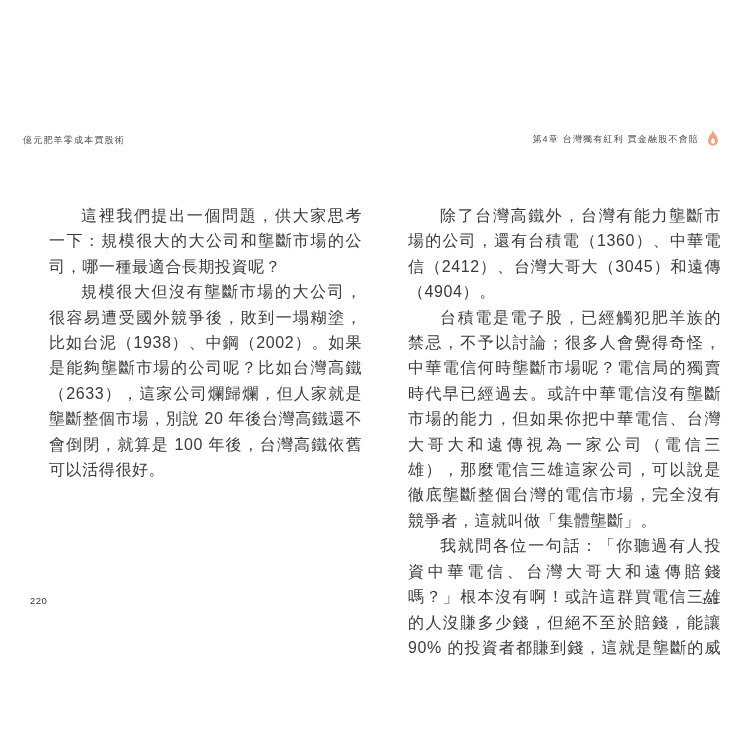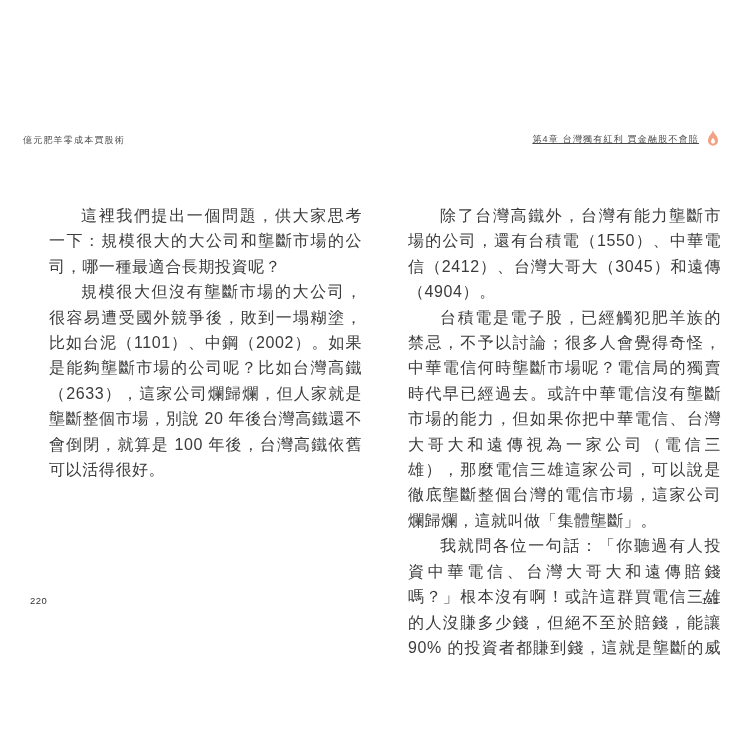--- a/index.html
+++ b/index.html
@@ -20,21 +20,21 @@
     position:absolute;left:23px;top:134px;
     font-size:9px;color:var(--header-text);
     letter-spacing:1.2px;white-space:nowrap;
   }
   .running-head-right{
     position:absolute;right:30px;top:130px;
     display:flex;align-items:center;gap:7px;
   }
   .running-head-right .chapter-text{
     font-size:9px;color:var(--header-text);
-    letter-spacing:1.2px;white-space:nowrap;text-decoration:underline;
+    letter-spacing:1.2px;white-space:nowrap;
   }
   .flame{width:14px;height:18px;display:block;}
   .flame .outer{fill:var(--flame);}
   .flame .inner{fill:#ffffff;}
   .page-body{
     position:absolute;top:203px;width:313px;
   }
   .page-body.left{left:49px;}
   .page-body.right{left:408px;}
   .page-body p{
@@ -70,26 +70,26 @@
     <span>
       <svg class="flame" viewBox="0 0 14 18" xmlns="http://www.w3.org/2000/svg">
         <path class="outer" d="M7 0 C7.5 3.6 12 5.6 12 10.8 A5 5 0 0 1 2 10.8 C2 5.6 6.5 3.6 7 0 Z"></path>
         <path class="inner" d="M7 7.4 c.35 1.6 2.1 2.3 2.1 4.2 a2.1 2.1 0 1 1 -4.2 0 c0 -1.9 1.75 -2.6 2.1 -4.2 z"></path>
       </svg>
     </span>
   </div>
 
   <div class="page-body left">
     <p>這裡我們提出一個問題，供大家思考一下：規模很大的大公司和壟斷市場的公司，哪一種最適合長期投資呢？</p>
-    <p>規模很大但沒有壟斷市場的大公司，很容易遭受國外競爭後，敗到一塌糊塗，比如台泥（1101）、中鋼（2002）。如果是能夠壟斷市場的公司呢？比如台灣高鐵（2633），這家公司爛歸爛，但人家就是壟斷整個市場，別說 20 年後台灣高鐵還不會倒閉，就算是 100 年後，台灣高鐵依舊可以活得很好。</p>
+    <p>規模很大但沒有壟斷市場的大公司，很容易遭受國外競爭後，敗到一塌糊塗，比如台泥（1938）、中鋼（2002）。如果是能夠壟斷市場的公司呢？比如台灣高鐵（2633），這家公司爛歸爛，但人家就是壟斷整個市場，別說 20 年後台灣高鐵還不會倒閉，就算是 100 年後，台灣高鐵依舊可以活得很好。</p>
   </div>
 
   <div class="page-body right">
-    <p>除了台灣高鐵外，台灣有能力壟斷市場的公司，還有台積電（1550）、中華電信（2412）、台灣大哥大（3045）和遠傳（4904）。</p>
-    <p>台積電是電子股，已經觸犯肥羊族的禁忌，不予以討論；很多人會覺得奇怪，中華電信何時壟斷市場呢？電信局的獨賣時代早已經過去。或許中華電信沒有壟斷市場的能力，但如果你把中華電信、台灣大哥大和遠傳視為一家公司（電信三雄），那麼電信三雄這家公司，可以說是徹底壟斷整個台灣的電信市場，這家公司爛歸爛，這就叫做「集體壟斷」。</p>
+    <p>除了台灣高鐵外，台灣有能力壟斷市場的公司，還有台積電（1360）、中華電信（2412）、台灣大哥大（3045）和遠傳（4904）。</p>
+    <p>台積電是電子股，已經觸犯肥羊族的禁忌，不予以討論；很多人會覺得奇怪，中華電信何時壟斷市場呢？電信局的獨賣時代早已經過去。或許中華電信沒有壟斷市場的能力，但如果你把中華電信、台灣大哥大和遠傳視為一家公司（電信三雄），那麼電信三雄這家公司，可以說是徹底壟斷整個台灣的電信市場，完全沒有競爭者，這就叫做「集體壟斷」。</p>
     <p>我就問各位一句話：「你聽過有人投資中華電信、台灣大哥大和遠傳賠錢嗎？」根本沒有啊！或許這群買電信三雄的人沒賺多少錢，但絕不至於賠錢，能讓 90% 的投資者都賺到錢，這就是壟斷的威力，但智商特別低的 10% 人不予以討論，他們連股價漲 1 倍的公司，都可以放空賠到破產。政府圈一個市場，隨便電信三雄去賺錢，或許大家無法靠這 3 家大富大貴，但你絕對餓不死。</p>
   </div>
 
   <div class="page-number left">220</div>
 
   <div class="page-number right">121</div>
 
 </div>
 
 </body></html>

